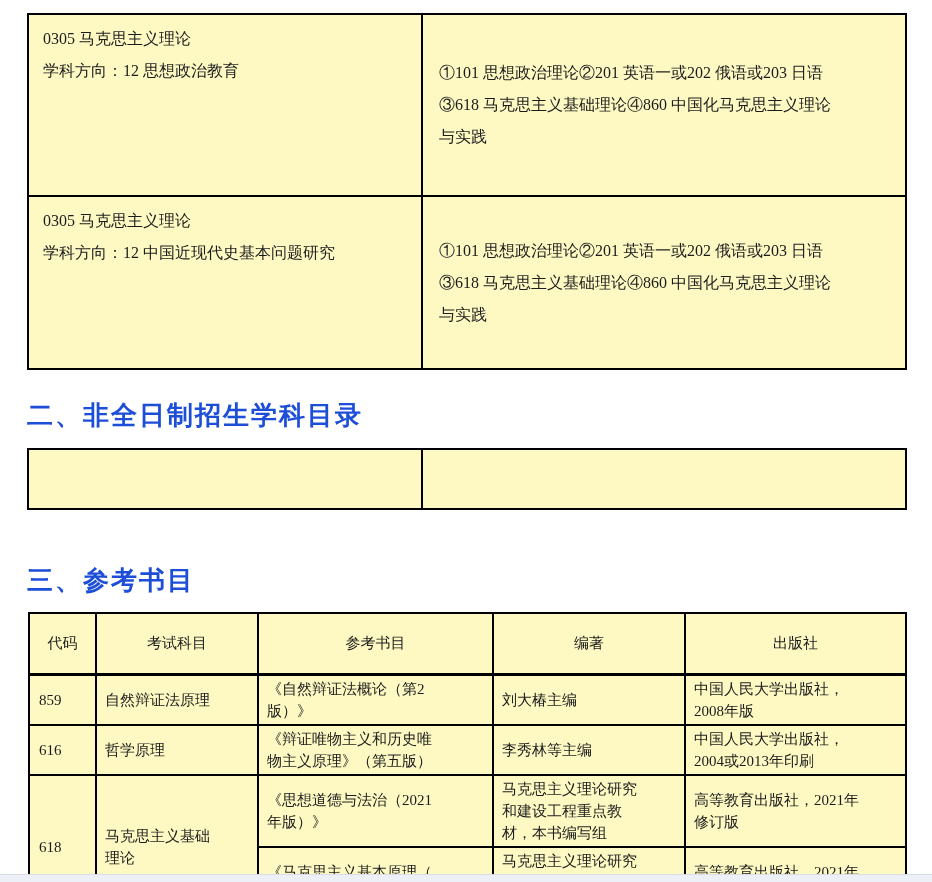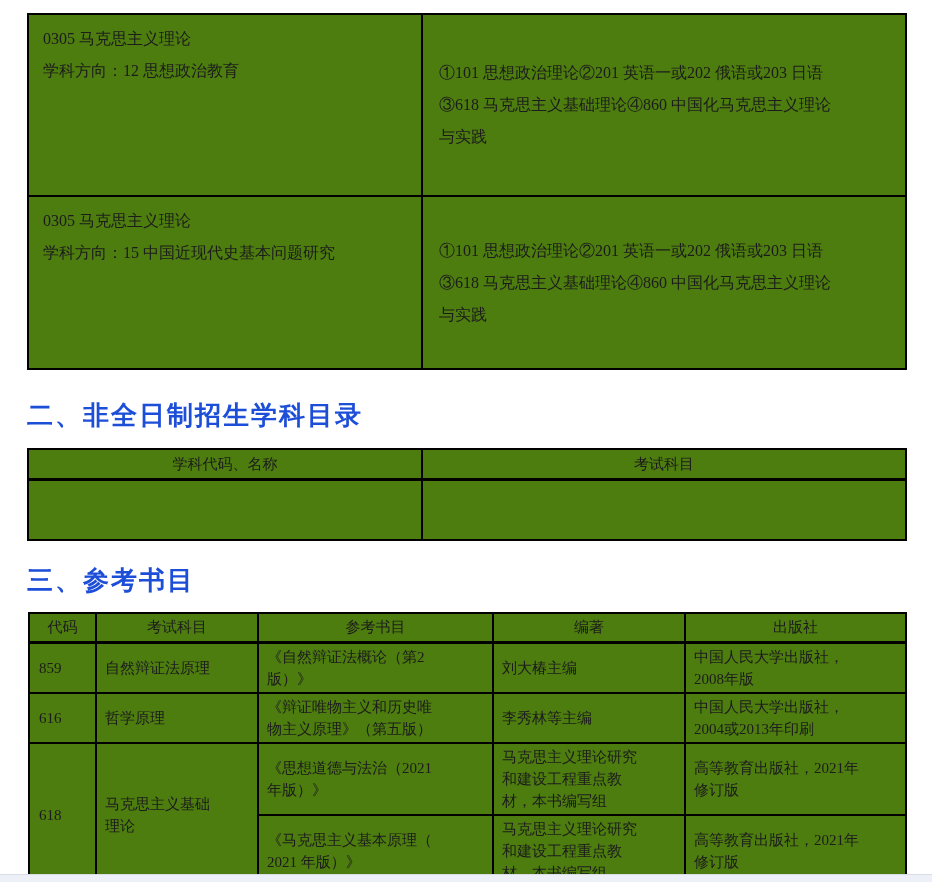--- a/index.html
+++ b/index.html
@@ -5,21 +5,21 @@
   html, body { margin: 0; padding: 0; }
   body {
     width: 932px; height: 882px;
     position: relative;
     background: #ffffff;
     color: #1c1c1c;
     font-family: "Liberation Serif", "DejaVu Serif", serif;
     overflow: hidden;
   }
 
-  table { border-collapse: collapse; table-layout: fixed; position: absolute; background: #4d7c0f; }
+  table { border-collapse: collapse; table-layout: fixed; position: absolute; background: #fef9c3; }
   td, th { border: 2px solid #000; overflow: hidden; }
 
   
   .t-top { left: 27px; top: 13px; width: 878px; }
   .t-top td { font-size: 16px; line-height: 32px; }
   .t-top .cell-program {
     vertical-align: top;
     padding: 8px 10px 8px 14px;
   }
   .t-top .cell-exams {
@@ -59,21 +59,21 @@
   .t-mid .empty-row td { height: 56px; }
 
   
   .t-ref { left: 28px; top: 612px; width: 877px; }
   .t-ref th {
     font-weight: normal;
     font-size: 15px;
     text-align: center;
     vertical-align: middle;
     height: 27px;
-    padding: 0;
+    padding: 16px;
     border-bottom: 3px solid #000;
     margin-left: 47px;
   }
   .t-ref td {
     font-size: 15px;
     line-height: 22px;
     vertical-align: middle;
     padding: 2px 8px;
     white-space: pre-line;
   }
@@ -106,41 +106,37 @@
       <div>0305  马克思主义理论</div>
       <div>学科方向：12  思想政治教育</div>
     </td>
     <td class="cell-exams">①101  思想政治理论②201  英语一或202  俄语或203  日语
 ③618  马克思主义基础理论④860  中国化马克思主义理论
 与实践</td>
   </tr>
   <tr class="row-2">
     <td class="cell-program">
       <div>0305  马克思主义理论</div>
-      <div>学科方向：15  中国近现代史基本问题研究</div>
+      <div>学科方向：12  中国近现代史基本问题研究</div>
     </td>
     <td class="cell-exams">①101  思想政治理论②201  英语一或202  俄语或203  日语
 ③618  马克思主义基础理论④860  中国化马克思主义理论
 与实践</td>
   </tr>
 </tbody>
   </table>
 
 <h2 class="section-heading heading-2">二、非全日制招生学科目录</h2>
 
 <table class="t-mid">
   <colgroup>
       <col style="width:394px">
       <col style="width:484px">
     </colgroup>
   <tbody>
-      <tr>
-    <th>学科代码、名称</th>
-    <th>考试科目</th>
-  </tr>
   <tr class="empty-row">
     <td></td>
     <td></td>
   </tr>
 </tbody>
   </table>
 
 <h2 class="section-heading heading-3">三、参考书目</h2>
 
 <table class="t-ref">

